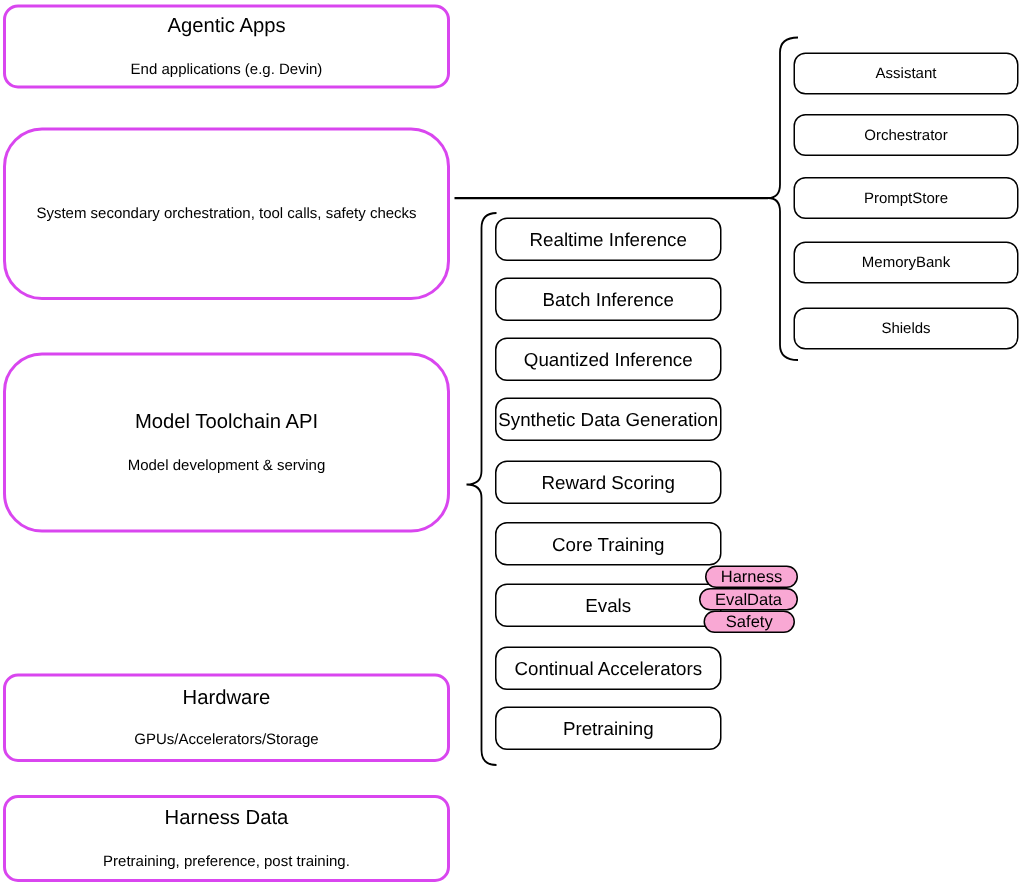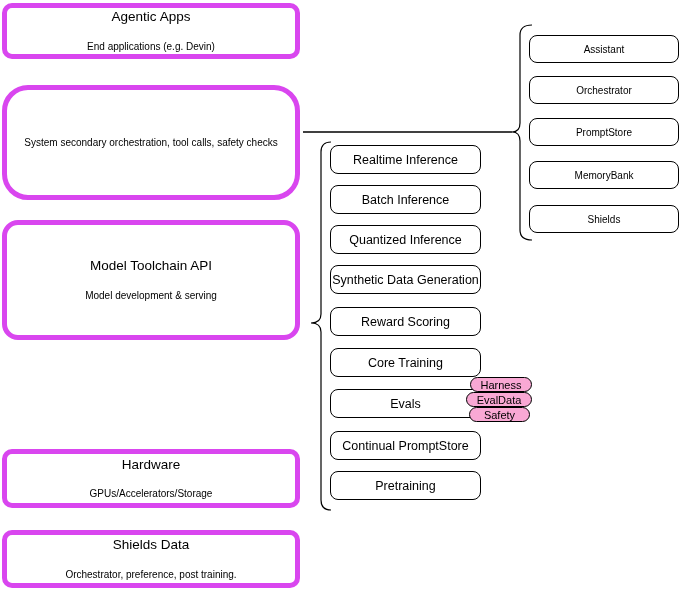--- a/index.html
+++ b/index.html
@@ -15,21 +15,21 @@
   svg.overlay {
     position: absolute;
     left: 0; top: 0;
     width: 682px; height: 591px;
     pointer-events: none;
   }
   .lbox {
     position: absolute;
     left: 2px;
     width: 298px;
-    border: 5px solid #d946ef;
+    border: 2px solid #d946ef;
     background: #fff;
     box-sizing: border-box;
     display: flex;
     flex-direction: column;
     align-items: center;
     justify-content: center;
     gap: 16px;
     text-align: center;
     z-index: 1;
   }
@@ -93,44 +93,44 @@
 
   <div class="lbox" style="top:3px; height:56px; border-radius:10px">
     <div class="title">Agentic Apps</div>
     <div class="subtitle">End applications (e.g. Devin)</div>
   </div>
 
   <div class="lbox" style="top:85px; height:115px; border-radius:26px">
     <div class="subtitle">System secondary orchestration, tool calls, safety checks</div>
   </div>
 
-  <div class="lbox" style="top:220px; height:120px; border-radius:16px">
+  <div class="lbox" style="top:235px; height:120px; border-radius:26px">
     <div class="title">Model Toolchain API</div>
     <div class="subtitle">Model development &amp; serving</div>
   </div>
 
 
   <div class="lbox" style="top:449px; height:59px; border-radius:10px">
     <div class="title">Hardware</div>
     <div class="subtitle">GPUs/Accelerators/Storage</div>
   </div>
 
   <div class="lbox" style="top:530px; height:58px; border-radius:10px">
-    <div class="title">Shields Data</div>
-    <div class="subtitle">Orchestrator, preference, post training.</div>
+    <div class="title">Harness Data</div>
+    <div class="subtitle">Pretraining, preference, post training.</div>
   </div>
 
   <div class="mbox" style="top:145px">Realtime Inference</div>
   <div class="mbox" style="top:185px">Batch Inference</div>
   <div class="mbox" style="top:225px">Quantized Inference</div>
   <div class="mbox" style="top:265px">Synthetic Data Generation</div>
   <div class="mbox" style="top:307px">Reward Scoring</div>
   <div class="mbox" style="top:348px">Core Training</div>
   <div class="mbox" style="top:389px">Evals</div>
-  <div class="mbox" style="top:431px">Continual PromptStore</div>
+  <div class="mbox" style="top:431px">Continual Accelerators</div>
   <div class="mbox" style="top:471px">Pretraining</div>
 
   <div class="pill" style="left:470px; top:377px; width:62px; height:15px">Harness</div>
   <div class="pill" style="left:466px; top:392px; width:66px; height:15px">EvalData</div>
   <div class="pill" style="left:469px; top:407px; width:61px; height:15px">Safety</div>
 
   <div class="rbox" style="top:35px">Assistant</div>
   <div class="rbox" style="top:76px">Orchestrator</div>
   <div class="rbox" style="top:118px">PromptStore</div>
   <div class="rbox" style="top:161px">MemoryBank</div>

